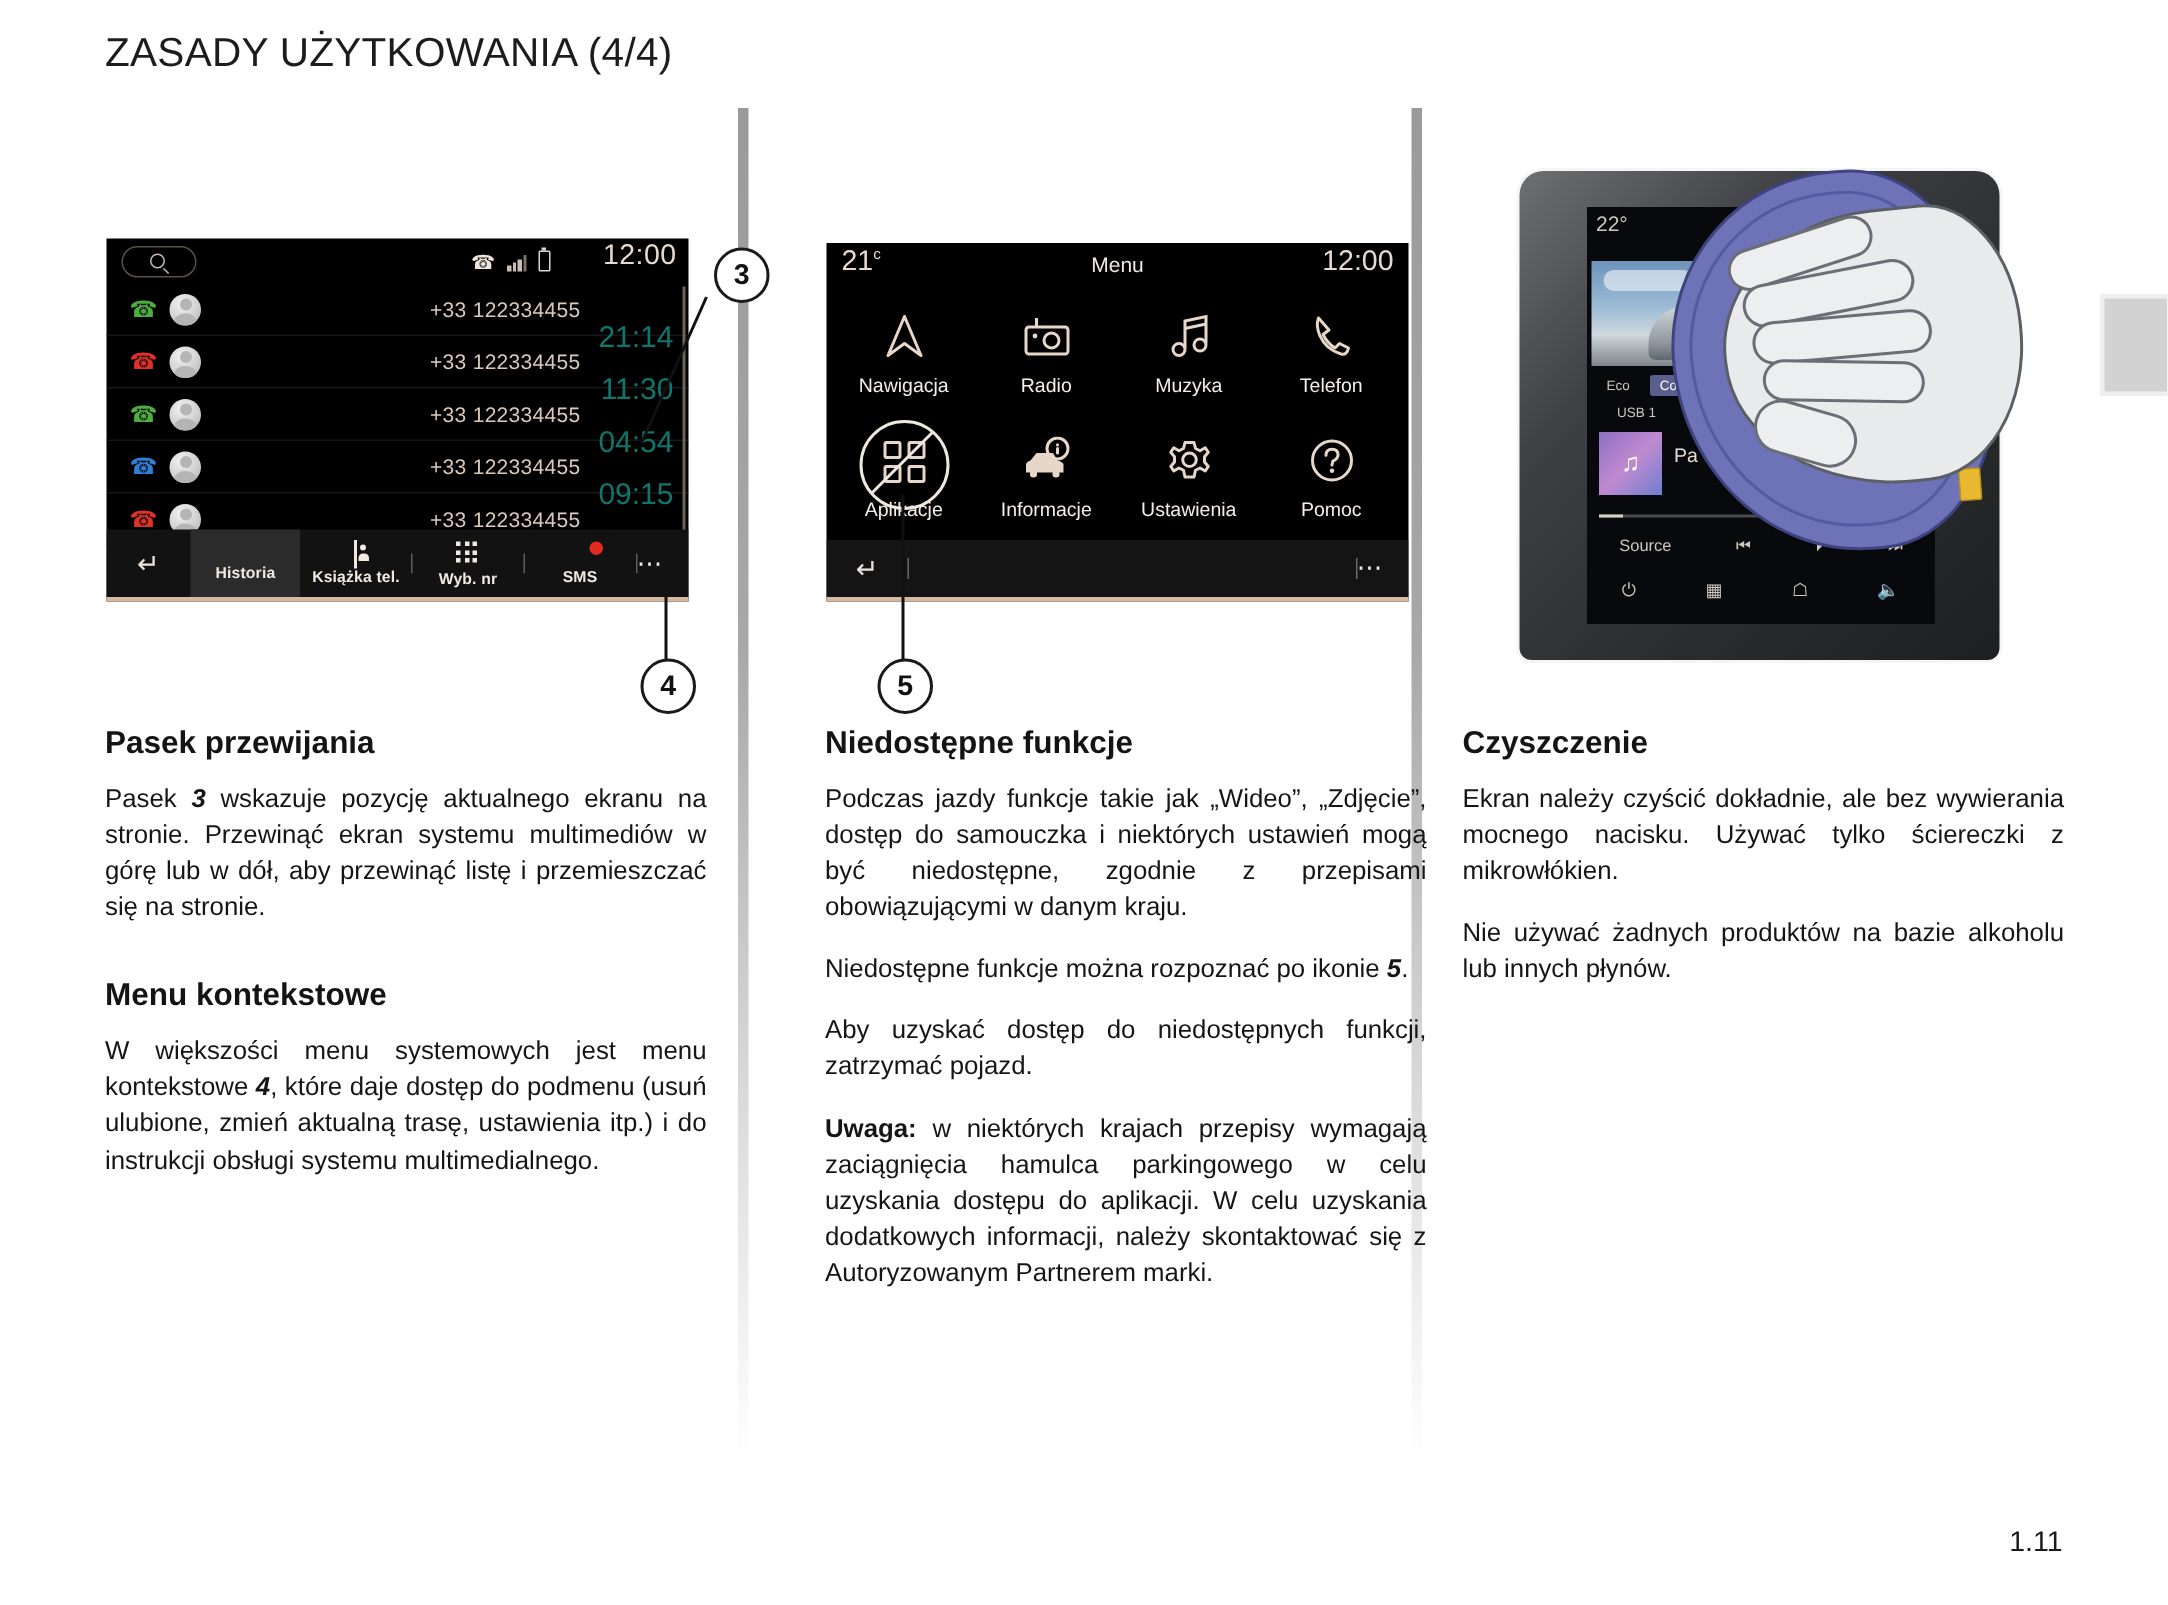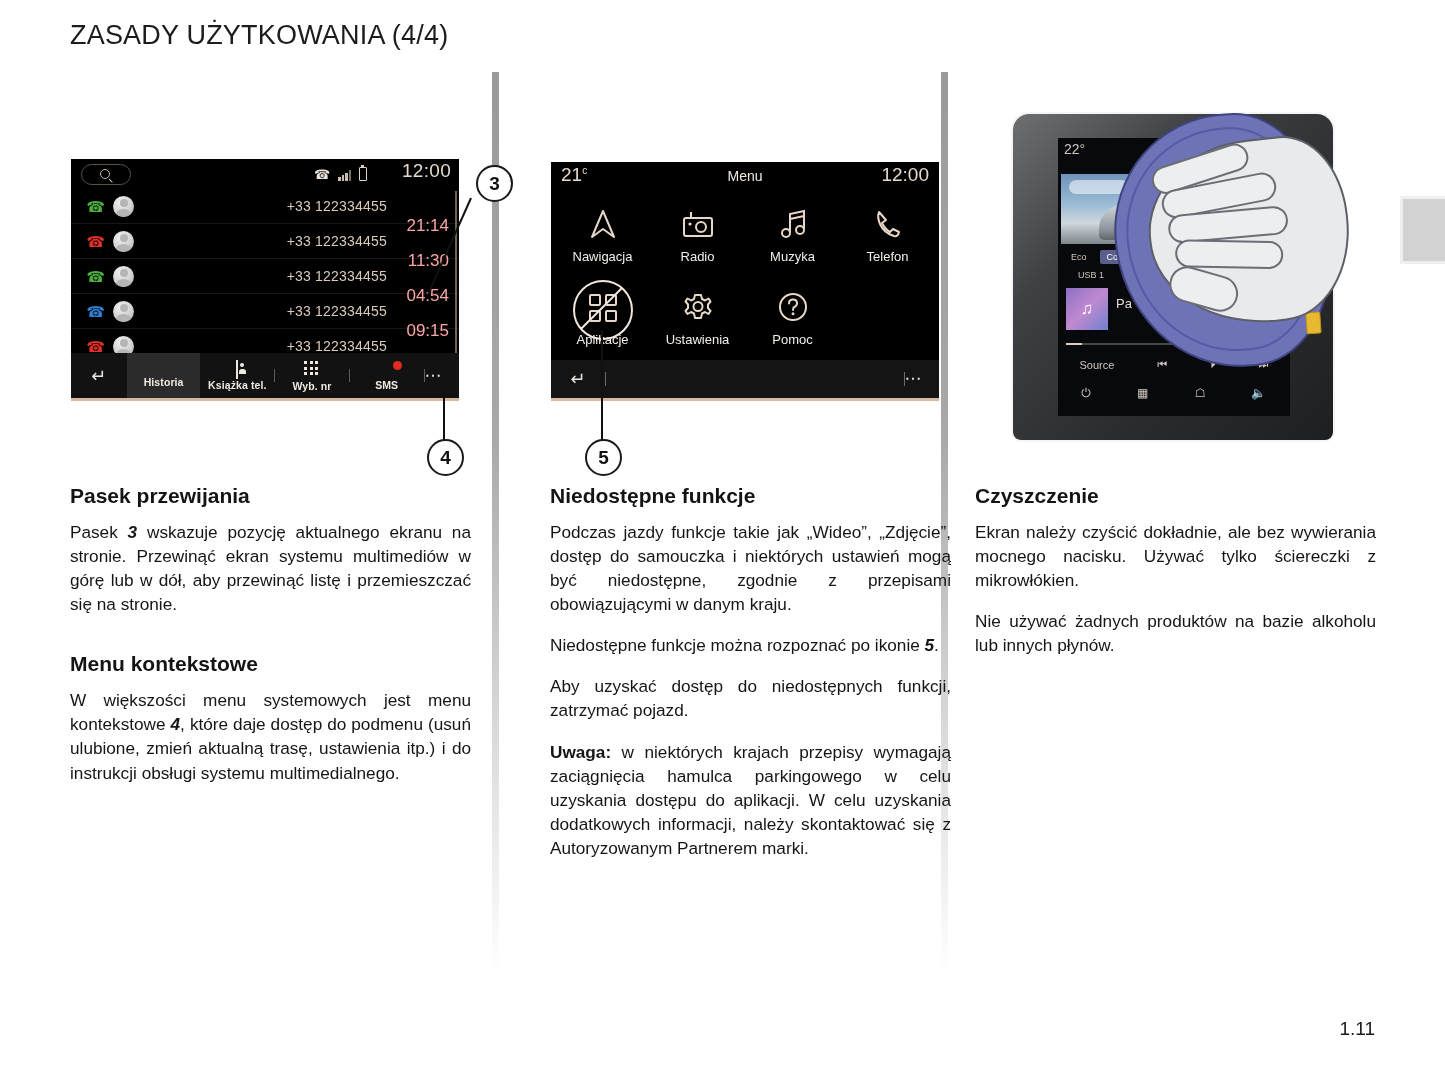--- a/index.html
+++ b/index.html
@@ -178,22 +178,22 @@
   }
   .call-spacer { flex: 1; }
   .call-num {
     font-size: 14px;
     color: #d9cabc;
     letter-spacing: 0.2px;
   }
   .call-time {
     width: 62px;
     text-align: right;
-    font-size: 17px;
-    color: #fca5a5;
+    font-size: 20px;
+    color: #0f766e;
     margin-top: 39px;
   }
   .scrollbar-3 {
     position: absolute;
     right: 2px; top: 2px;
     width: 2px; height: 166px;
     background: #6e6458;
   }
 
   .navbar {
@@ -692,20 +692,32 @@
                 <i></i>
               </span>
             <span class="no-circle">
                 <span class="slash"></span>
               </span>
           </div>
           <div class="m-label">Aplikacje</div>
         </div>
         <div class="m-cell">
           <div class="m-icon">
+            <svg width="36" height="32" viewBox="0 0 36 32">
+                <path d="M4 24 L4 19 Q4 17 7 16 L11 11 L22 11 L25 16 Q29 17 29 19 L29 24 Z" fill="#e7d7c9"></path>
+                <circle cx="9" cy="25" r="2.4" fill="#e7d7c9"></circle>
+                <circle cx="24" cy="25" r="2.4" fill="#e7d7c9"></circle>
+                <circle cx="25" cy="8" r="7" fill="none" stroke="#e7d7c9" stroke-width="2"></circle>
+                <path d="M25 5.5 L25 5.6 M25 8 L25 11" stroke="#e7d7c9" stroke-width="2" stroke-linecap="round"></path>
+              </svg>
+          </div>
+          <div class="m-label">Informacje</div>
+        </div>
+        <div class="m-cell">
+          <div class="m-icon">
             <svg width="32" height="32" viewBox="0 0 32 32">
                 <path d="M16 4 L19 4 L20 8 L23 9.5 L26.5 7.5 L28.5 10.5 L26 13.5 L26 17 L28.5 20 L26.5 23 L23 21 L20 22.5 L19 27 L16 27 L13 27 L12 22.5 L9 21 L5.5 23 L3.5 20 L6 17 L6 13.5 L3.5 10.5 L5.5 7.5 L9 9.5 L12 8 L13 4 Z" fill="none" stroke="#e7d7c9" stroke-width="2" stroke-linejoin="round"></path>
                 <circle cx="16" cy="15.5" r="4.5" fill="none" stroke="#e7d7c9" stroke-width="2"></circle>
               </svg>
           </div>
           <div class="m-label">Ustawienia</div>
         </div>
         <div class="m-cell">
           <div class="m-icon">
             <svg width="32" height="32" viewBox="0 0 32 32">

